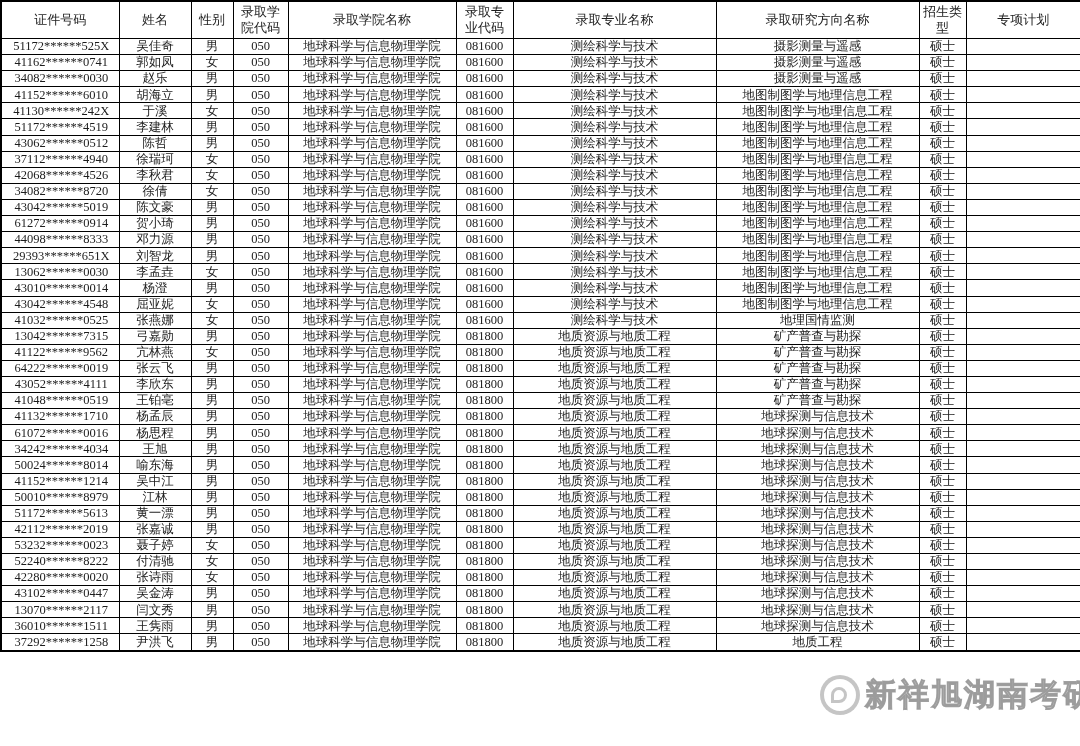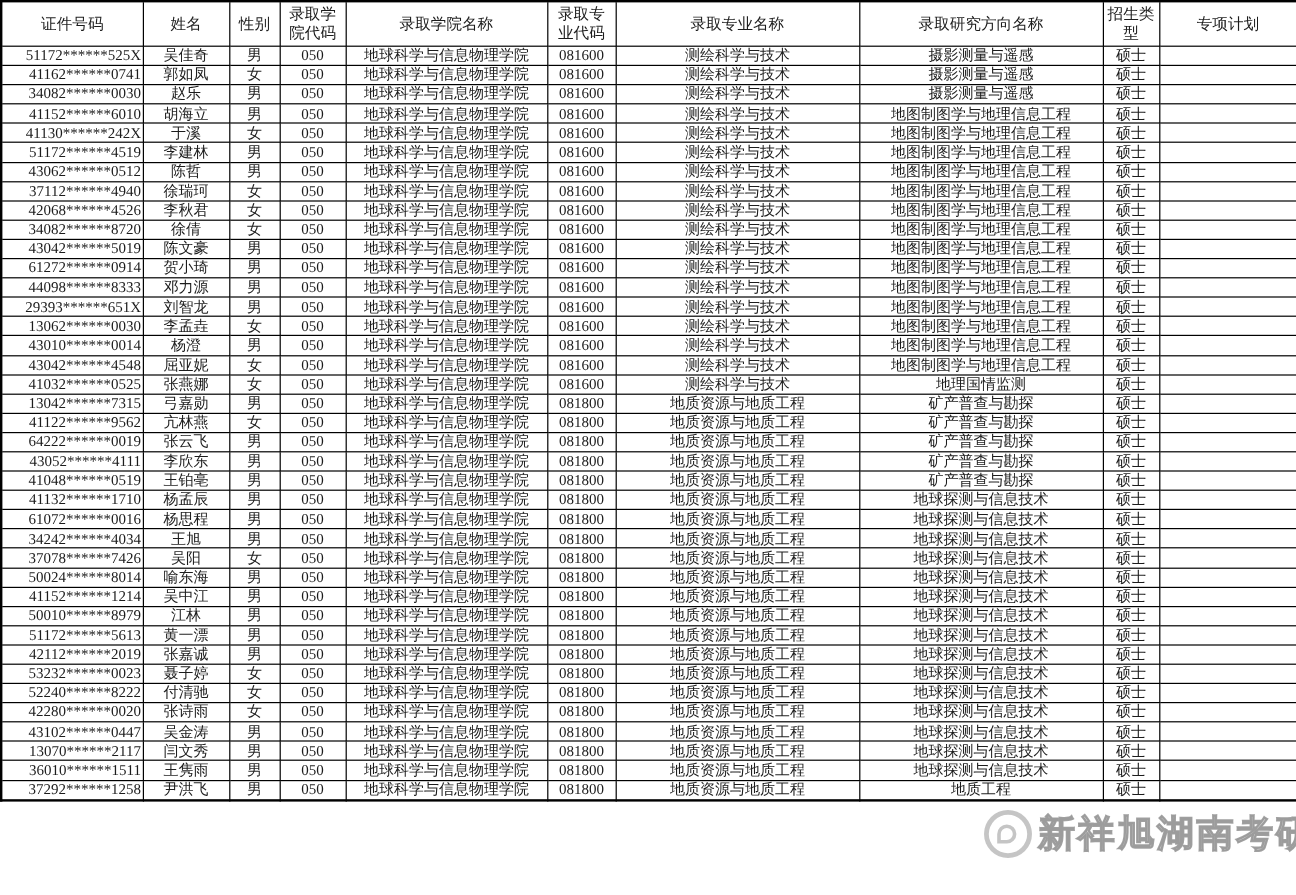--- a/index.html
+++ b/index.html
@@ -38,21 +38,21 @@
     word-break: break-all;
   }
   table.admission td {
     font-size: 12.5px;
     height: 15.1px;
     line-height: 1;
     padding: 0 1px;
     white-space: nowrap;
   }
   table.admission td.id-cell {
-    text-align: right;
+    text-align: center;
     padding-left: 3px;
   }
   .watermark {
     position: absolute;
     top: 674px;
     left: 820px;
     display: flex;
     align-items: center;
     gap: 5px;
     pointer-events: none;
@@ -425,32 +425,20 @@
         <td>男</td>
         <td>050</td>
         <td>地球科学与信息物理学院</td>
         <td>081800</td>
         <td>地质资源与地质工程</td>
         <td>地球探测与信息技术</td>
         <td>硕士</td>
         <td></td>
       </tr>
       <tr>
-        <td class="id-cell">37078******7426</td>
-        <td>吴阳</td>
-        <td>女</td>
-        <td>050</td>
-        <td>地球科学与信息物理学院</td>
-        <td>081800</td>
-        <td>地质资源与地质工程</td>
-        <td>地球探测与信息技术</td>
-        <td>硕士</td>
-        <td></td>
-      </tr>
-      <tr>
         <td class="id-cell">50024******8014</td>
         <td>喻东海</td>
         <td>男</td>
         <td>050</td>
         <td>地球科学与信息物理学院</td>
         <td>081800</td>
         <td>地质资源与地质工程</td>
         <td>地球探测与信息技术</td>
         <td>硕士</td>
         <td></td>

